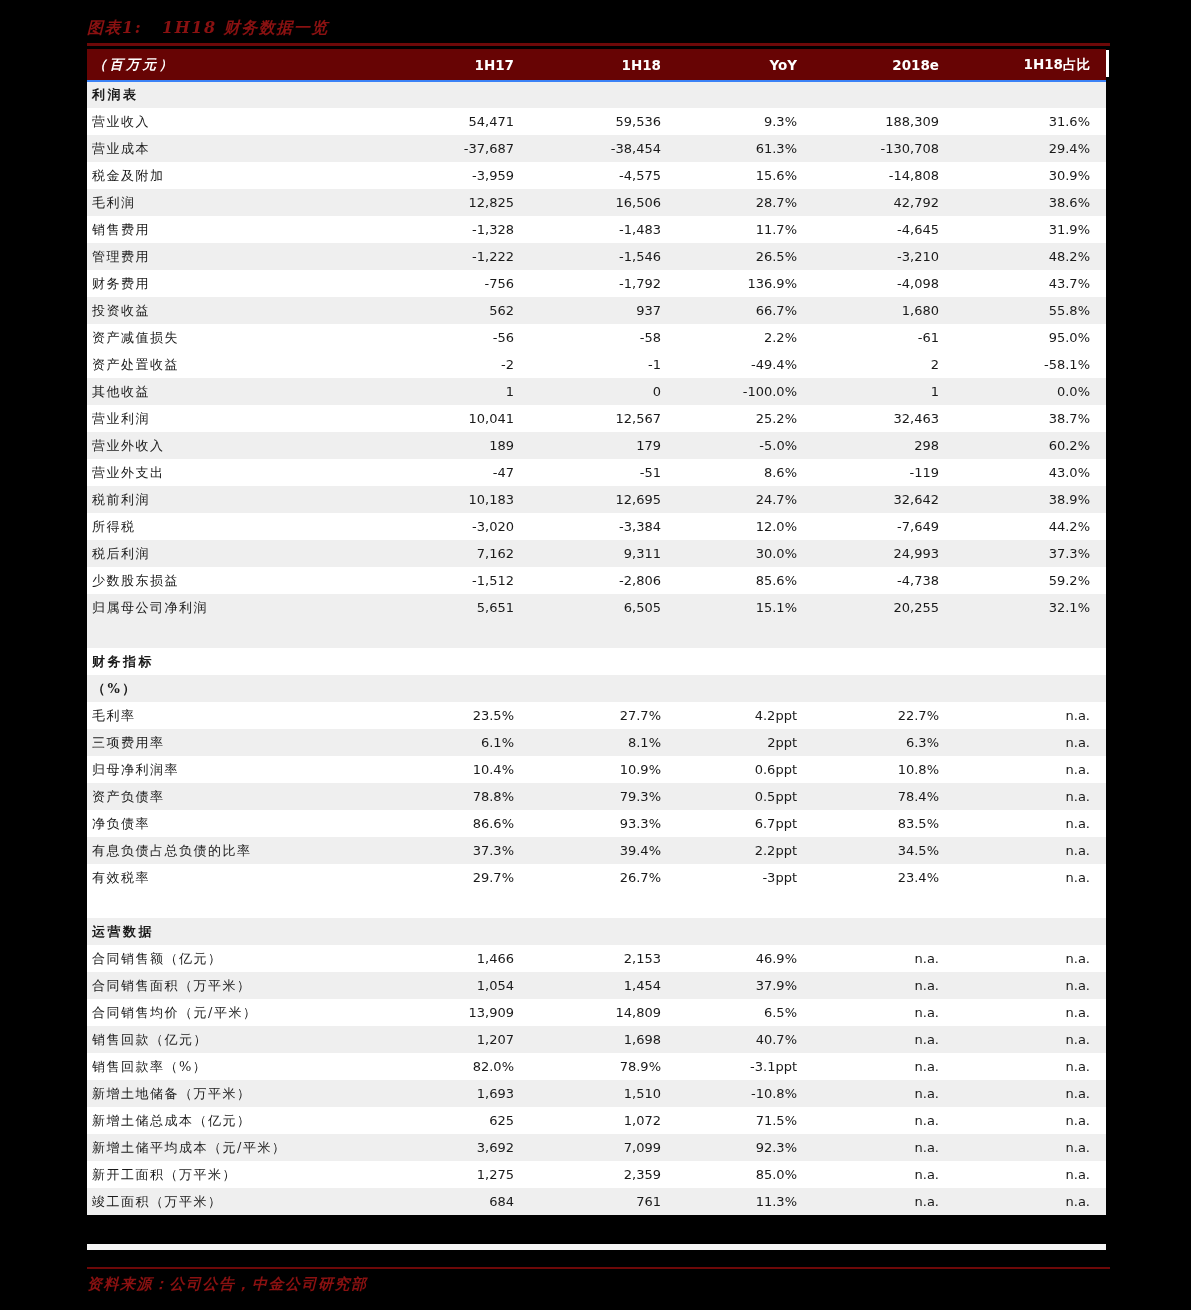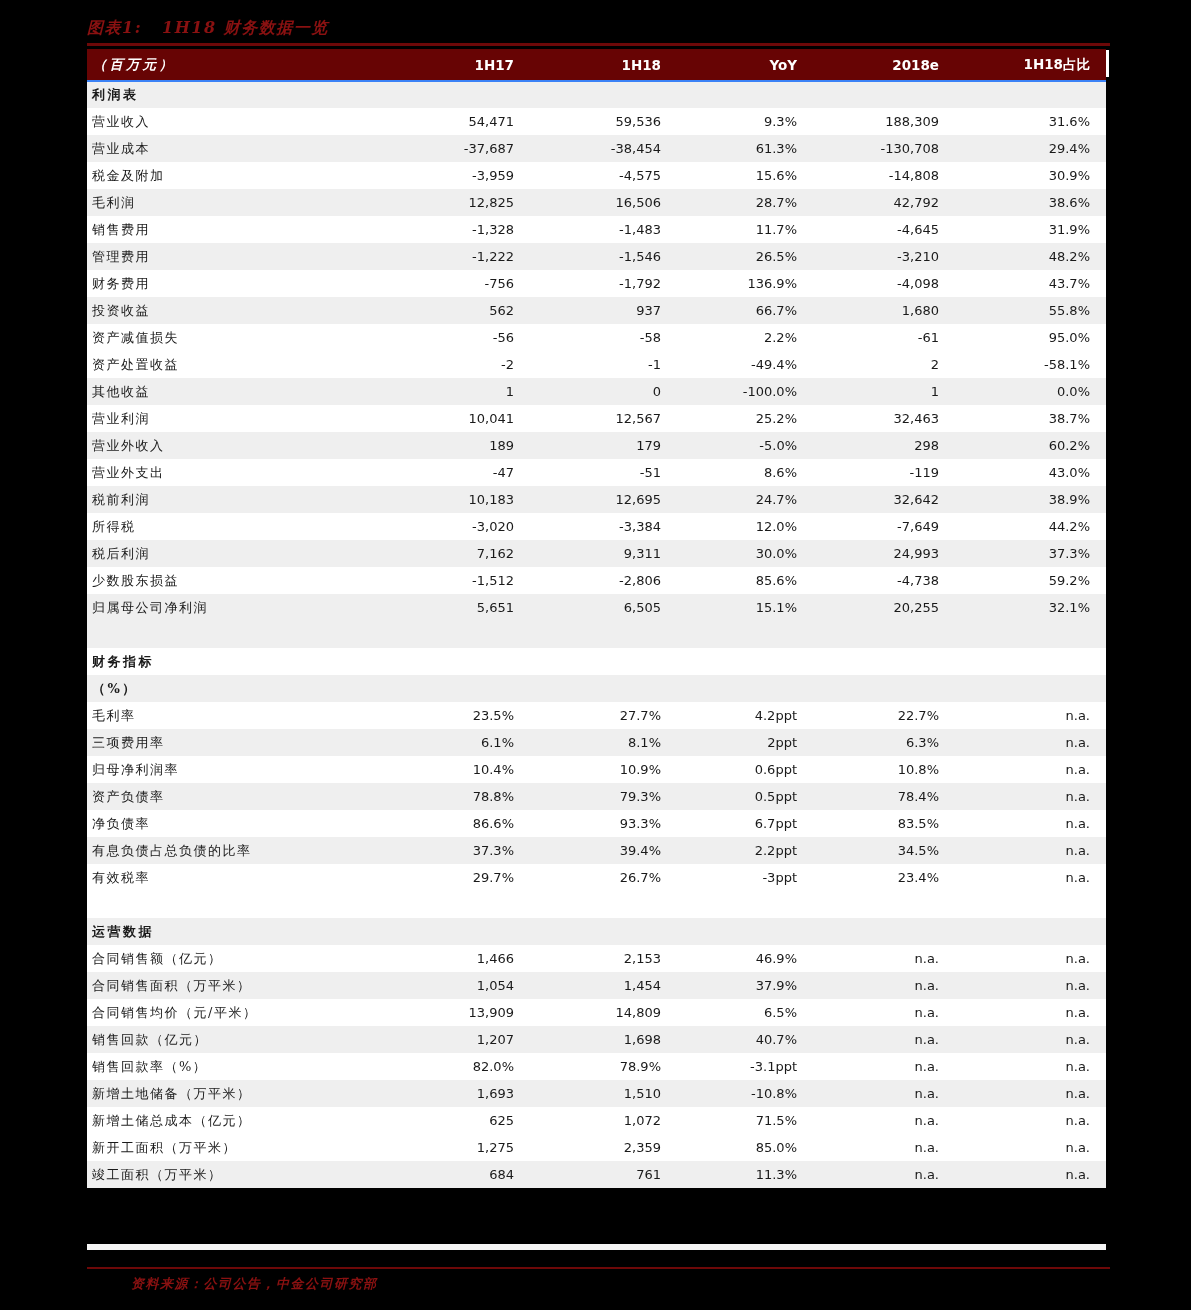--- a/index.html
+++ b/index.html
@@ -64,21 +64,21 @@
     position:absolute;left:1106px;top:50px;width:3px;height:27px;background:#fff;
   }
   .footer-rule{
     position:absolute;left:87px;top:1267px;width:1023px;height:2px;
     background:var(--accent-dark);
   }
   .source-note{
     position:absolute;left:87px;top:1273px;height:22px;line-height:22px;
     color:var(--accent);
     font-family:"DejaVu Serif",serif;font-style:italic;font-weight:bold;
-    font-size:13px;letter-spacing:1.5px;white-space:nowrap;margin-left:44px;
+    font-size:15px;letter-spacing:1.5px;white-space:nowrap;
   }
 </style>
 </head>
 <body>
 
 <div class="figure-title">
   <span class="figure-label">图表1:</span><span>1H18 财务数据一览</span>
 </div>
 <div class="title-rule"></div>
 
@@ -407,20 +407,28 @@
         <td class="num last">n.a.</td>
       </tr>
       <tr class="data">
         <td class="label">新增土储总成本（亿元）</td>
         <td class="num">625</td>
         <td class="num">1,072</td>
         <td class="num">71.5%</td>
         <td class="num">n.a.</td>
         <td class="num last">n.a.</td>
       </tr>
+      <tr class="shade data">
+        <td class="label">新增土储平均成本（元/平米）</td>
+        <td class="num">3,692</td>
+        <td class="num">7,099</td>
+        <td class="num">92.3%</td>
+        <td class="num">n.a.</td>
+        <td class="num last">n.a.</td>
+      </tr>
       <tr class="data">
         <td class="label">新开工面积（万平米）</td>
         <td class="num">1,275</td>
         <td class="num">2,359</td>
         <td class="num">85.0%</td>
         <td class="num">n.a.</td>
         <td class="num last">n.a.</td>
       </tr>
       <tr class="shade data">
         <td class="label">竣工面积（万平米）</td>

